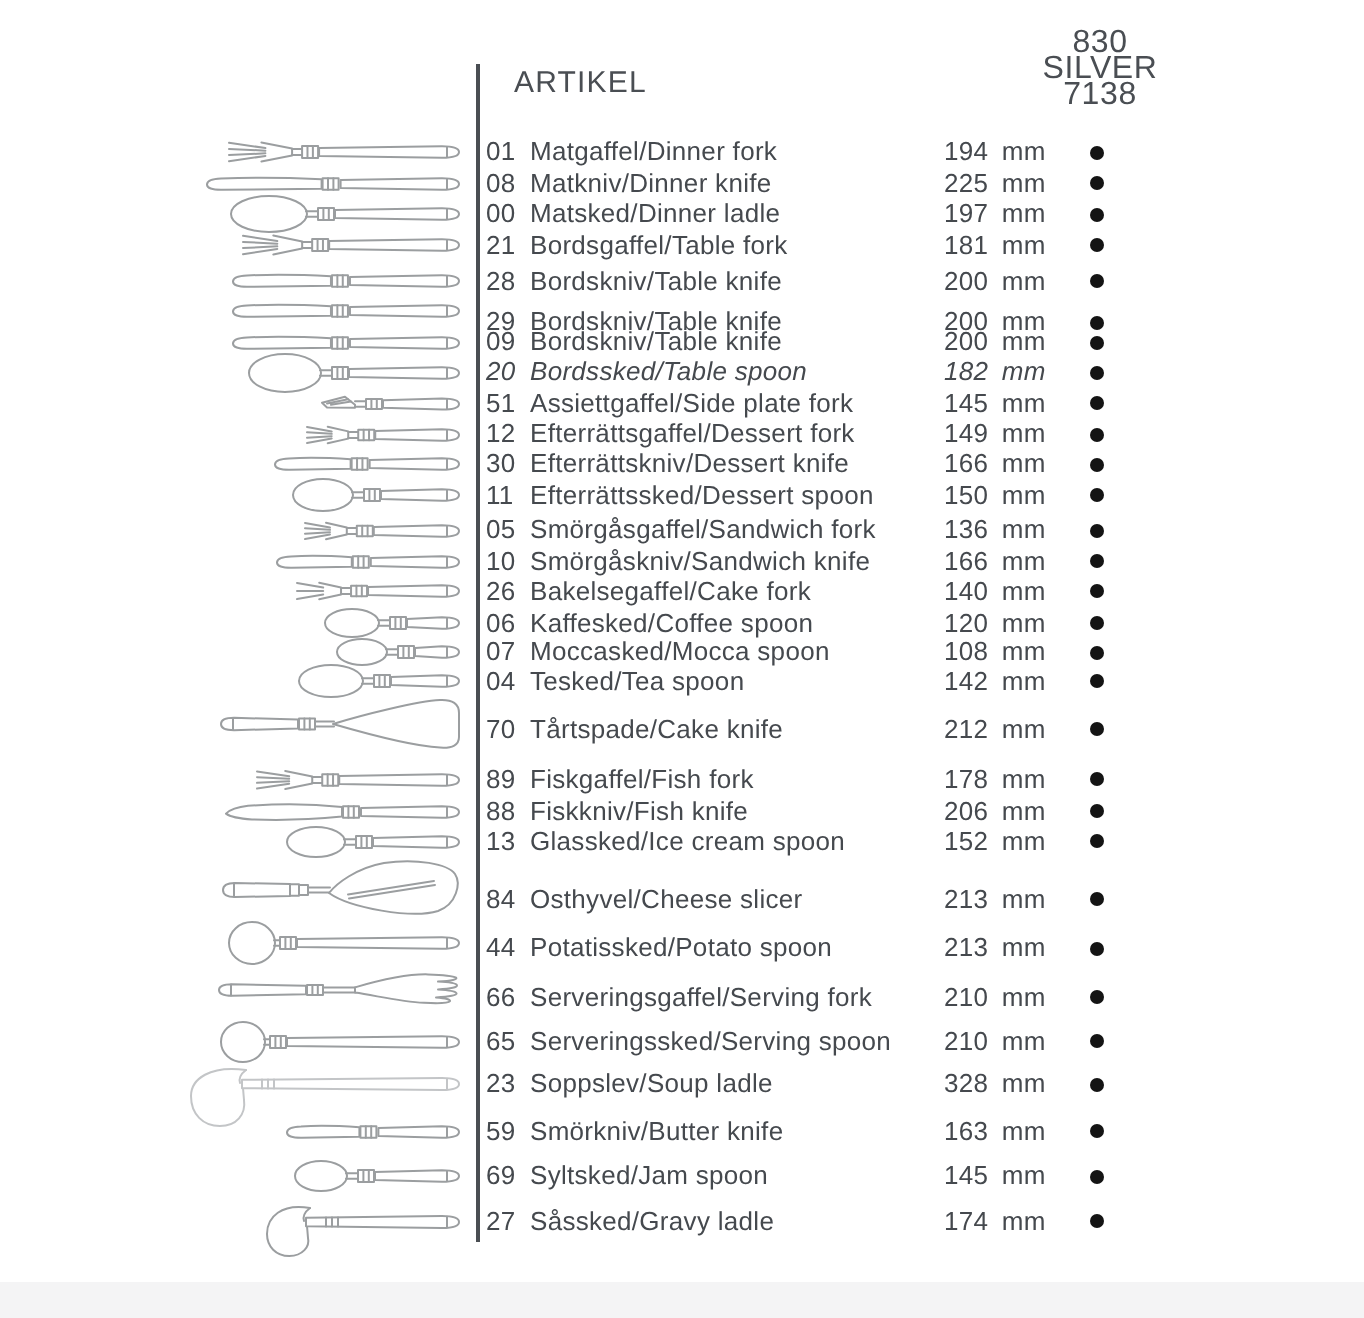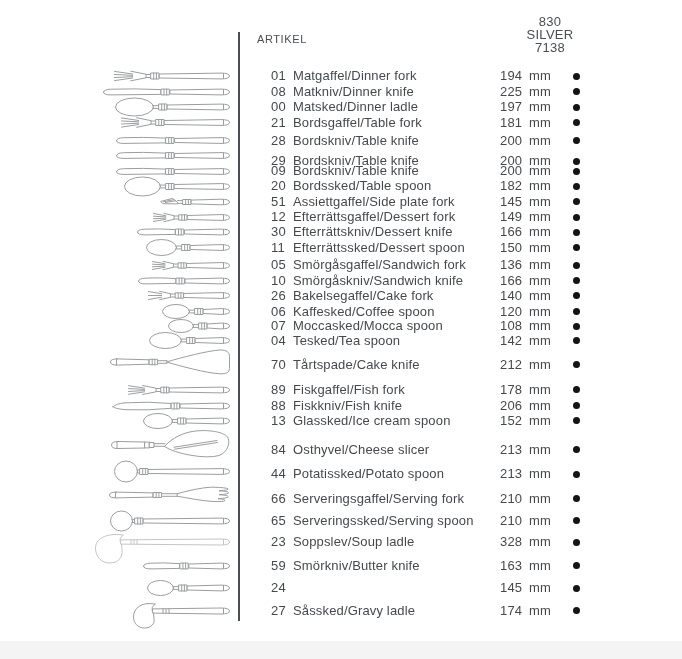--- a/index.html
+++ b/index.html
@@ -1,23 +1,23 @@
 <!DOCTYPE html>
 <html><head>
 <meta charset="utf-8">
 <style>
   html,body{margin:0;padding:0;background:#fff;}
   .page{position:relative;width:682px;height:659px;background:#ffffff;overflow:hidden;
         font-family:"Liberation Sans",sans-serif;-webkit-font-smoothing:antialiased;}
   .divider{position:absolute;left:238px;top:32px;width:1.6px;height:589px;background:#4a4e53;}
-  .artikel{position:absolute;left:257px;top:33px;font-size:11px;letter-spacing:0.6px;color:#4a4e53;}
-  .series{position:absolute;left:513px;top:16px;width:74px;text-align:center;font-size:13px;
+  .artikel{position:absolute;left:257px;top:33px;font-size:15px;letter-spacing:0.6px;color:#4a4e53;}
+  .series{position:absolute;left:513px;top:16px;width:74px;text-align:center;font-size:16px;
           line-height:12.8px;color:#4a4e53;letter-spacing:0.3px;}
   .row{position:absolute;left:0;width:610px;height:16px;line-height:16px;font-size:13px;
-       color:#45494e;letter-spacing:0.15px;margin-left:28px;}
+       color:#45494e;letter-spacing:0.15px;}
   .code{position:absolute;left:243px;}
   .name{position:absolute;left:265px;}
   .size{position:absolute;left:472px;word-spacing:3px;}
   .dot{position:absolute;left:545px;top:4.5px;width:7px;height:7px;border-radius:50%;background:#141414;}
   .icon{position:absolute;overflow:visible;}
   .bottom-strip{position:absolute;left:0;top:641px;width:682px;height:18px;background:#f4f4f5;}
 </style>
 </head>
 <body>
 
@@ -413,21 +413,21 @@
         <span class="name">Bordskniv/Table knife</span>
         <span class="size">200 mm</span>
         <span class="dot"></span>
       </div>
       <div class="row" style="top: 163px;">
         <span class="code">09</span>
         <span class="name">Bordskniv/Table knife</span>
         <span class="size">200 mm</span>
         <span class="dot"></span>
       </div>
-      <div class="row" style="top: 178px;">
+      <div class="row" style="top: 178px; font-style: italic;">
         <span class="code">20</span>
         <span class="name">Bordssked/Table spoon</span>
         <span class="size">182 mm</span>
         <span class="dot"></span>
       </div>
       <div class="row" style="top: 193.5px;">
         <span class="code">51</span>
         <span class="name">Assiettgaffel/Side plate fork</span>
         <span class="size">145 mm</span>
         <span class="dot"></span>
@@ -540,21 +540,22 @@
         <span class="size">328 mm</span>
         <span class="dot"></span>
       </div>
       <div class="row" style="top: 557.5px;">
         <span class="code">59</span>
         <span class="name">Smörkniv/Butter knife</span>
         <span class="size">163 mm</span>
         <span class="dot"></span>
       </div>
       <div class="row" style="top: 580px;">
-        <span class="code">24</span>
+        <span class="code">69</span>
+        <span class="name">Syltsked/Jam spoon</span>
         <span class="size">145 mm</span>
         <span class="dot"></span>
       </div>
       <div class="row" style="top: 602.5px;">
         <span class="code">27</span>
         <span class="name">Såssked/Gravy ladle</span>
         <span class="size">174 mm</span>
         <span class="dot"></span>
       </div>
     </div>

